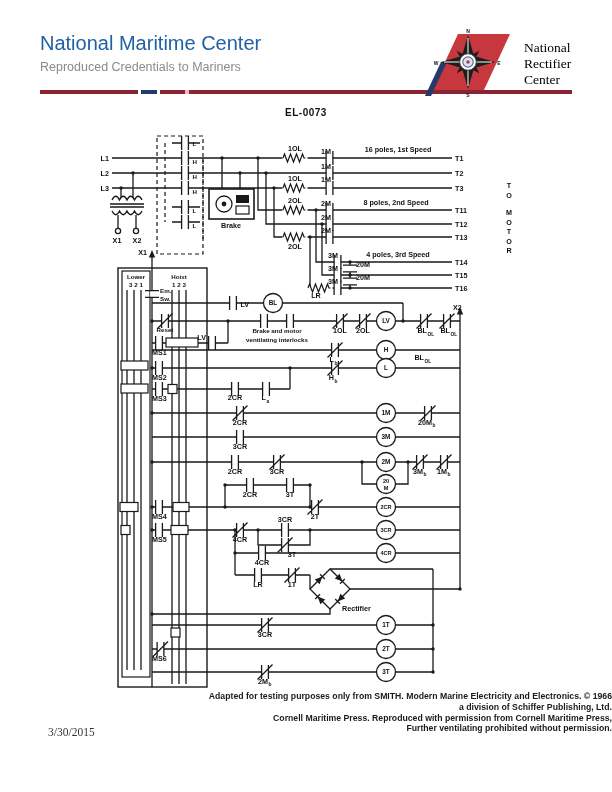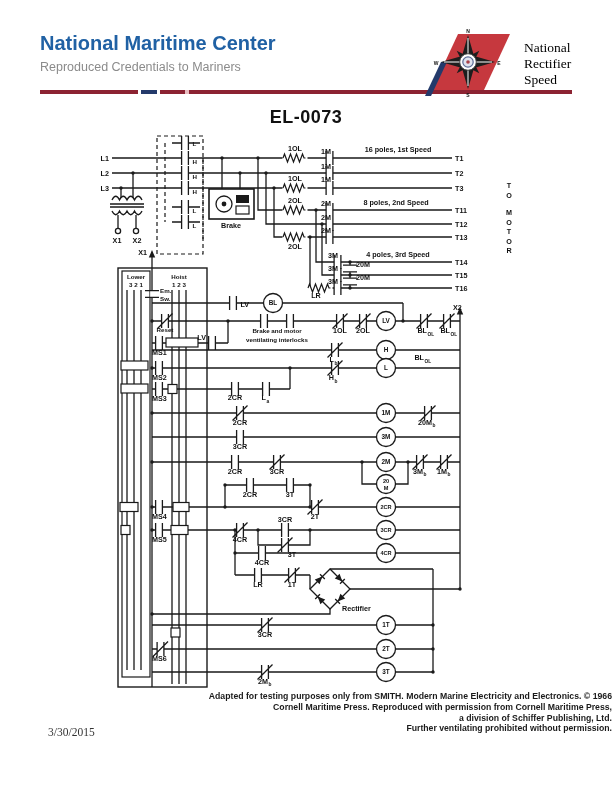--- a/index.html
+++ b/index.html
@@ -1,25 +1,25 @@
 <!DOCTYPE html>
 <html><head>
 <meta charset="utf-8">
 <style>
   html,body{margin:0;padding:0;background:#e8e8e8;}
   .page{position:relative;width:612px;height:792px;background:#ffffff;margin:0 auto;
         font-family:"Liberation Sans",sans-serif;overflow:hidden;}
-  .hdr-title{position:absolute;left:40px;top:32px;font-size:20px;font-weight:bold;color:#2061a4;}
+  .hdr-title{position:absolute;left:40px;top:32px;font-size:20px;font-weight:normal;color:#2061a4;}
   .hdr-tag{position:absolute;left:40px;top:60px;font-size:12.5px;color:#8b8b8b;}
   .logo-text{position:absolute;left:524px;top:40px;font-family:"Liberation Serif",serif;
              font-size:13.5px;line-height:16px;color:#000000;}
   .divider{position:absolute;left:40px;right:40px;top:90px;height:3.5px;
            background:linear-gradient(to right,#8c2332 0 98px,#ffffff 98px 101px,#243a6b 101px 117px,
            #ffffff 117px 120px,#8c2332 120px 145px,#e9bcc0 145px 149px,#8c2332 149px 100%);}
-  .doc-title{position:absolute;left:0;right:0;top:107px;text-align:center;font-size:18px;
+  .doc-title{position:absolute;left:0;right:0;top:107px;text-align:center;font-size:10px;
              font-weight:bold;color:#111;letter-spacing:.5px;}
   .footer{position:absolute;left:0;right:0;top:691px;text-align:right;font-size:8.7px;
           font-weight:bold;color:#1a1a1a;line-height:10.8px;}
   .date{position:absolute;left:48px;top:726px;font-family:"Liberation Serif",serif;
         font-size:11.5px;color:#333;}
   svg.diagram{position:absolute;left:0;top:0;}
   svg .wire{stroke:#1a1a1a;stroke-width:1.3;fill:none;}
   svg .dash{stroke:#1a1a1a;stroke-width:1.2;fill:none;stroke-dasharray:4 3;}
   svg text{fill:#111;stroke:none;font-family:"Liberation Sans",sans-serif;font-weight:bold;}
   .lbl{font-size:7.2px;} .s6{font-size:6.2px;} .cap{font-size:6.2px;} .sub{font-size:4.8px;}
@@ -32,21 +32,21 @@
 </head>
 <body>
 
 <div class="page">
 
   <div class="hdr-title">National Maritime Center</div>
   <div class="hdr-tag">Reproduced Credentials to Mariners</div>
   <div class="logo-text">
     <div>National</div>
     <div>Rectifier</div>
-    <div>Speed</div>
+    <div>Center</div>
   </div>
   <div class="divider"></div>
   <div class="doc-title">EL-0073</div>
 
   <svg class="diagram" width="612" height="792" viewBox="0 0 612 792">
     <defs>
       <g id="cno" stroke="#1a1a1a" stroke-width="1.3">
         <rect x="-3.4" y="-1.8" width="6.8" height="3.6" fill="#fff" stroke="none"></rect>
         <path d="M-3.4,-7 V7 M3.4,-7 V7" fill="none"></path>
       </g>
@@ -395,19 +395,19 @@
       <text class="lbl" x="342" y="611">Rectifier</text>
       <text class="lbl mid" x="265" y="636.5">3CR</text>
       <text class="lbl" x="152" y="661">MS6</text>
       <text class="lbl end" x="268" y="683.5">2M</text>
       <text class="sub" x="268.5" y="686">b</text>
     </g>
   </svg>
 
   <div class="footer">
     <div>Adapted for testing purposes only from SMITH. Modern Marine Electricity and Electronics. © 1966</div>
+    <div>a division of Schiffer Publishing, Ltd.</div>
     <div>Cornell Maritime Press. Reproduced with permission from Cornell Maritime Press,</div>
-    <div>a division of Schiffer Publishing, Ltd.</div>
     <div>Further ventilating prohibited without permission.</div>
   </div>
   <div class="date">3/30/2015</div>
 
 </div>
 
 </body></html>

